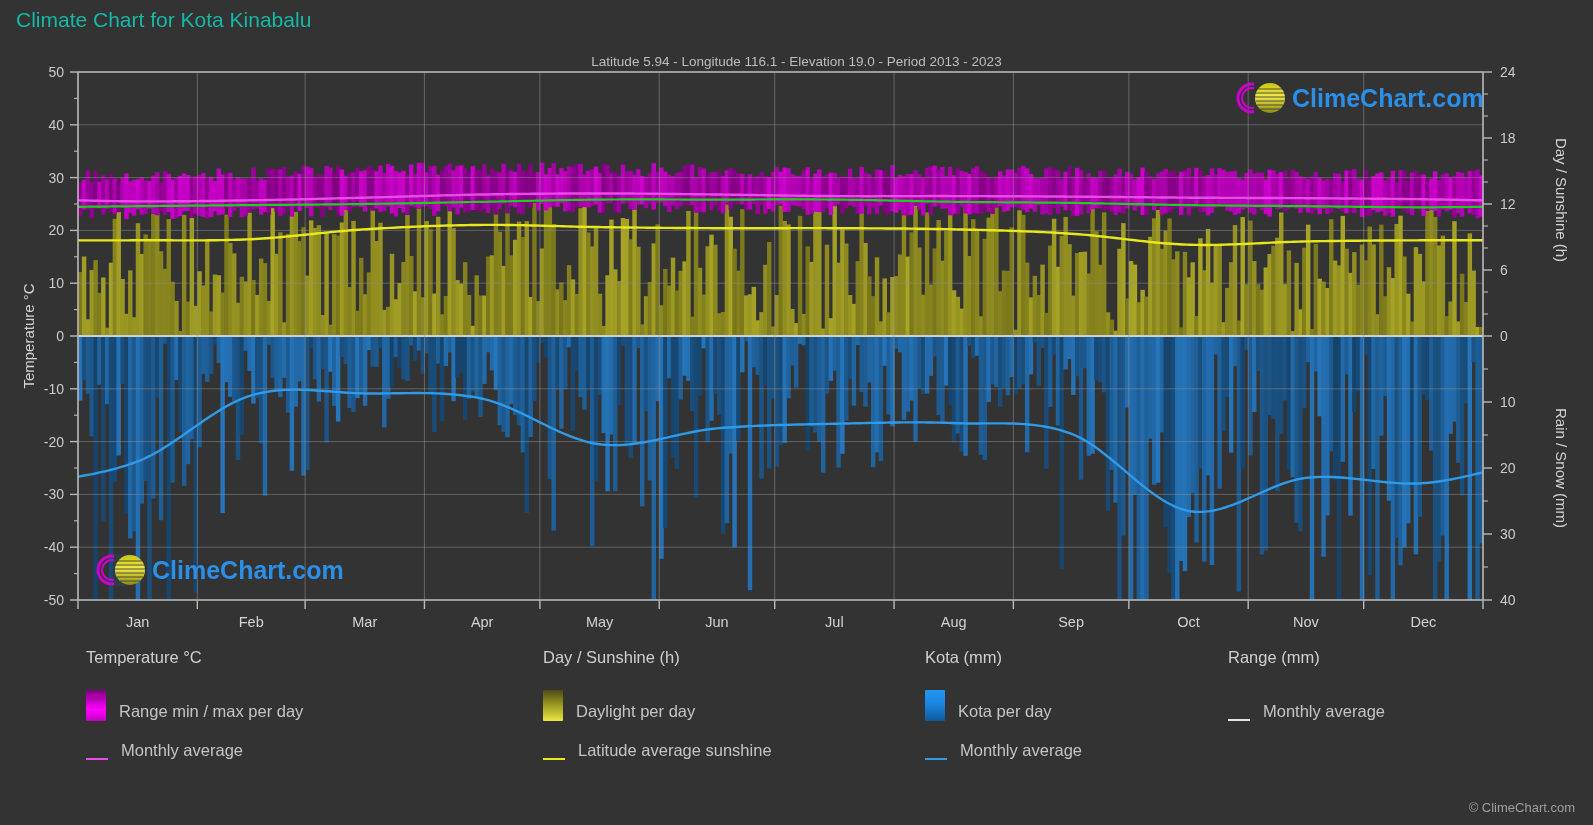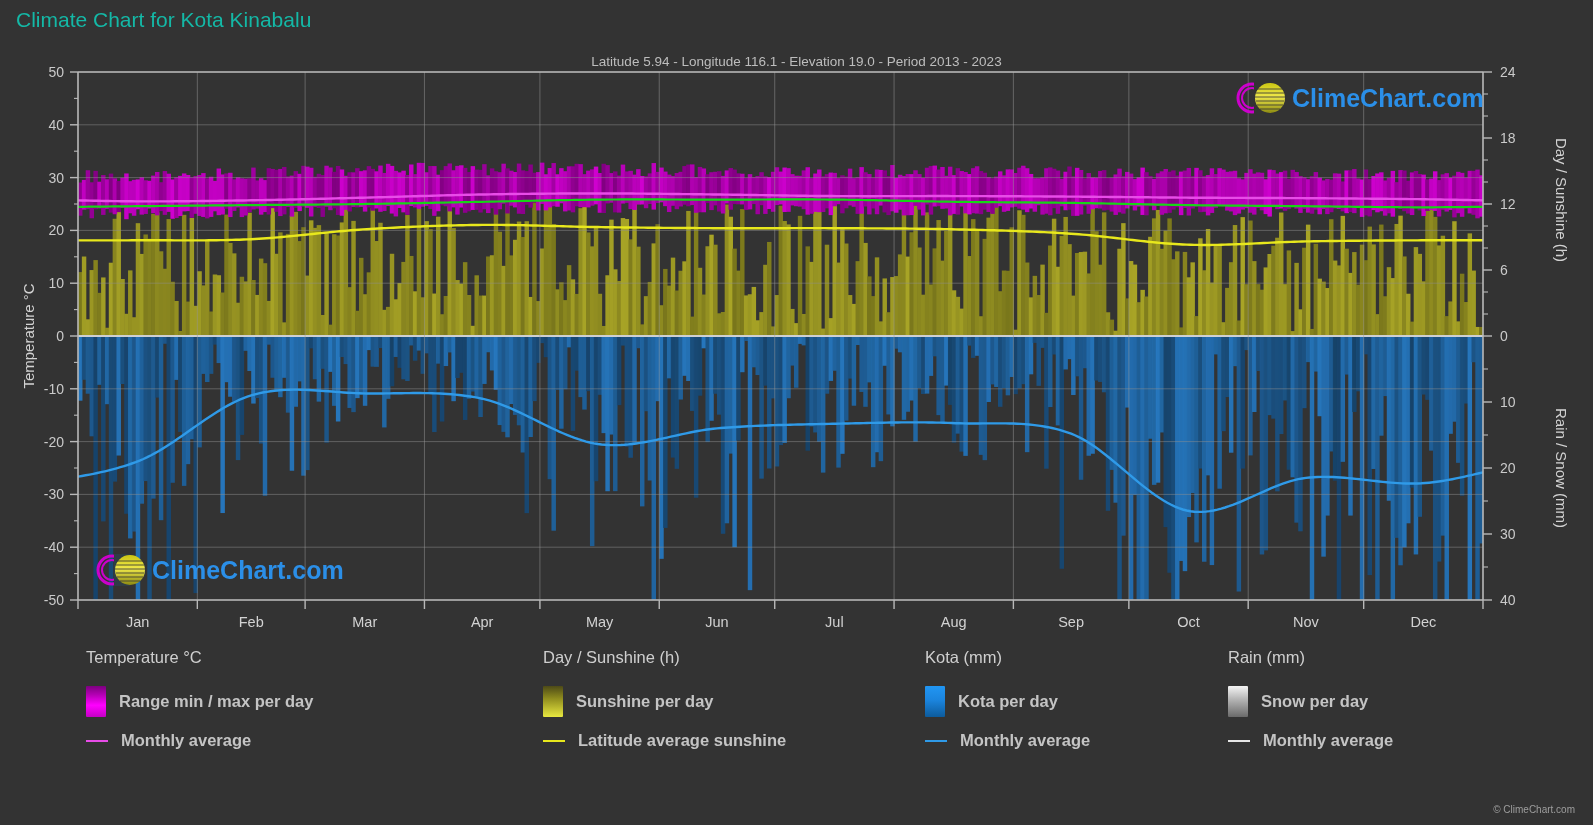--- a/index.html
+++ b/index.html
@@ -27,37 +27,37 @@
   .monthtick { fill:#d2d2d2; font-size:14.5px; font-family:"Liberation Sans", sans-serif; }
 
   
   #legend { position:absolute; left:0; top:648px; width:1593px; height:177px; }
   .legcol { position:absolute; top:0; }
   .legcol.c0 { left:86px;  width:440px; }
   .legcol.c1 { left:543px; width:370px; }
   .legcol.c2 { left:925px; width:300px; }
   .legcol.c3 { left:1228px;width:330px; }
   .legtitle { font-size:16.5px; color:#cfcfcf; margin-bottom:12px; height:22px; }
-  .legrow { display:flex; align-items:center; height:39px;font-weight:bold; }
+  .legrow { display:flex; align-items:flex-end; height:39px; }
   .legtext { font-size:16.5px; color:#c4c4c4; margin-left:13px; white-space:nowrap; }
   .swatch { width:20px; height:31px; flex:0 0 20px; border-radius:1px; }
   .sw-temp  { background:linear-gradient(180deg,#7d0080 0%,#b400b4 28%,#ff00ff 62%,#c400c4 100%); }
   .sw-sun   { background:linear-gradient(180deg,#4d4a17 0%,#8f8c1e 40%,#e8e840 100%); }
   .sw-rain  { background:linear-gradient(180deg,#2196f3 0%,#1b85de 45%,#0d5b9c 100%); }
   .sw-snow  { background:linear-gradient(180deg,#f4f4f4 0%,#b9b9b9 40%,#6a6a6a 100%); }
   .dash { width:22px; height:0; flex:0 0 22px; border-top-width:2.4px; border-top-style:solid; }
   .d-temp { border-top-color:#e84ce8; }
   .d-day  { border-top-color:#17d417; }
   .d-sun  { border-top-color:#e8e81c; }
   .d-rain { border-top-color:#2f9ae8; }
   .d-snow { border-top-color:#e6e6e6; }
 
   #copyright {
     position:absolute; right:18px; bottom:10px;
-    font-size:10px; color:#9e9e9e;
+    font-size:13px; color:#9e9e9e;
   }
   .logo-text { font-family:"Liberation Sans", sans-serif; font-weight:bold; fill:#2b8fe8; }
 </style>
 </head>
 <body>
 
 <div id="title">Climate Chart for Kota Kinabalu</div>
 <div id="subtitle">Latitude 5.94 - Longitude 116.1 - Elevation 19.0 - Period 2013 - 2023</div>
 
 <div id="plotwrap">
@@ -1384,46 +1384,42 @@
     <div class="legrow">
       <span class="dash d-temp"></span>
       <span class="legtext">Monthly average</span>
     </div>
   </div>
 
   <div class="legcol c1">
     <div class="legtitle">Day / Sunshine (h)</div>
     <div class="legrow">
       <span class="swatch sw-sun"></span>
-      <span class="legtext">Sunshine per day</span>
+      <span class="legtext">Daylight per day</span>
     </div>
     <div class="legrow">
       <span class="dash d-sun"></span>
       <span class="legtext">Latitude average sunshine</span>
     </div>
   </div>
 
   <div class="legcol c2">
     <div class="legtitle">Kota (mm)</div>
     <div class="legrow">
       <span class="swatch sw-rain"></span>
       <span class="legtext">Kota per day</span>
     </div>
     <div class="legrow">
       <span class="dash d-rain"></span>
       <span class="legtext">Monthly average</span>
     </div>
   </div>
 
   <div class="legcol c3">
-    <div class="legtitle">Rain (mm)</div>
-    <div class="legrow">
-      <span class="swatch sw-snow"></span>
-      <span class="legtext">Snow per day</span>
-    </div>
+    <div class="legtitle">Range (mm)</div>
     <div class="legrow">
       <span class="dash d-snow"></span>
       <span class="legtext">Monthly average</span>
     </div>
   </div>
 </div>
 
 <div id="copyright">© ClimeChart.com</div>
 
 </body></html>

